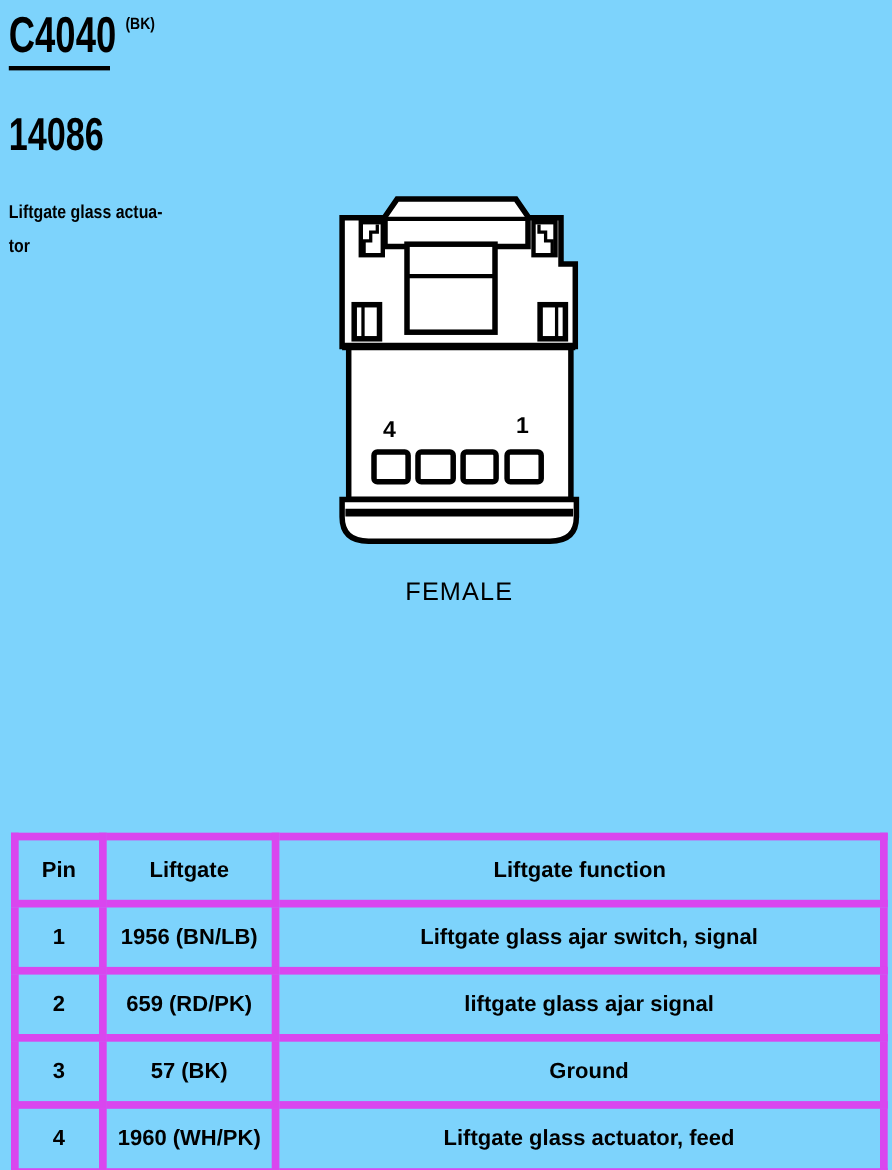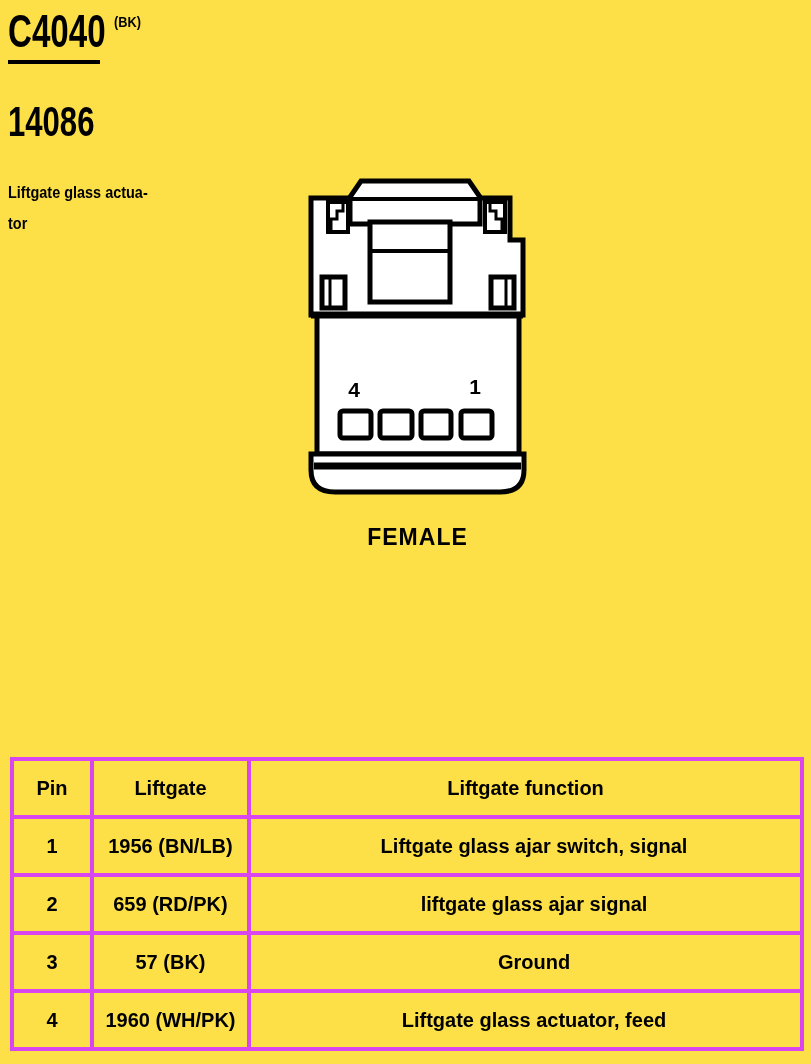--- a/index.html
+++ b/index.html
@@ -1,20 +1,20 @@
 <!DOCTYPE html>
 <html><head>
 <meta charset="utf-8">
 <style>
   html,body{margin:0;padding:0;background:#ffffff;}
   .page{
     position:relative;
     width:811px;
     height:1064px;
-    background:#fde047;
+    background:#7dd3fc;
     color:#000;
     font-family:"Liberation Sans", sans-serif;
     overflow:hidden;
   }
   .connector-id{
     position:absolute;left:8px;top:4px;
     font-size:46px;font-weight:bold;white-space:nowrap;
     transform:scaleX(0.72);transform-origin:0 0;
   }
   .color-code{
@@ -33,30 +33,30 @@
   .component-name{
     position:absolute;left:8px;top:177px;
     font-size:17px;font-weight:bold;line-height:31px;white-space:nowrap;
     transform:scaleX(0.85);transform-origin:0 0;
   }
   .connector-svg{
     position:absolute;left:300px;top:166px;
   }
   .gender-label{
     position:absolute;left:300px;top:524px;width:235px;
-    text-align:center;font-size:23px;font-weight:bold;letter-spacing:1px;
+    text-align:center;font-size:23px;font-weight:normal;letter-spacing:1px;
   }
   table.pinout{
     position:absolute;left:10px;top:757px;
     width:790px;
     border-collapse:collapse;
     table-layout:fixed;
   }
   .pinout th,.pinout td{
-    border:4px solid #d946ef;
+    border:7px solid #d946ef;
     font-weight:bold;
     font-size:20px;
     height:54px;
     padding:0;
     vertical-align:middle;
     overflow:hidden;
   }
   .pinout th{text-align:center;}
   .pinout td.pin-cell{text-align:center;}
   .pinout td.circuit-cell{text-align:center;}

